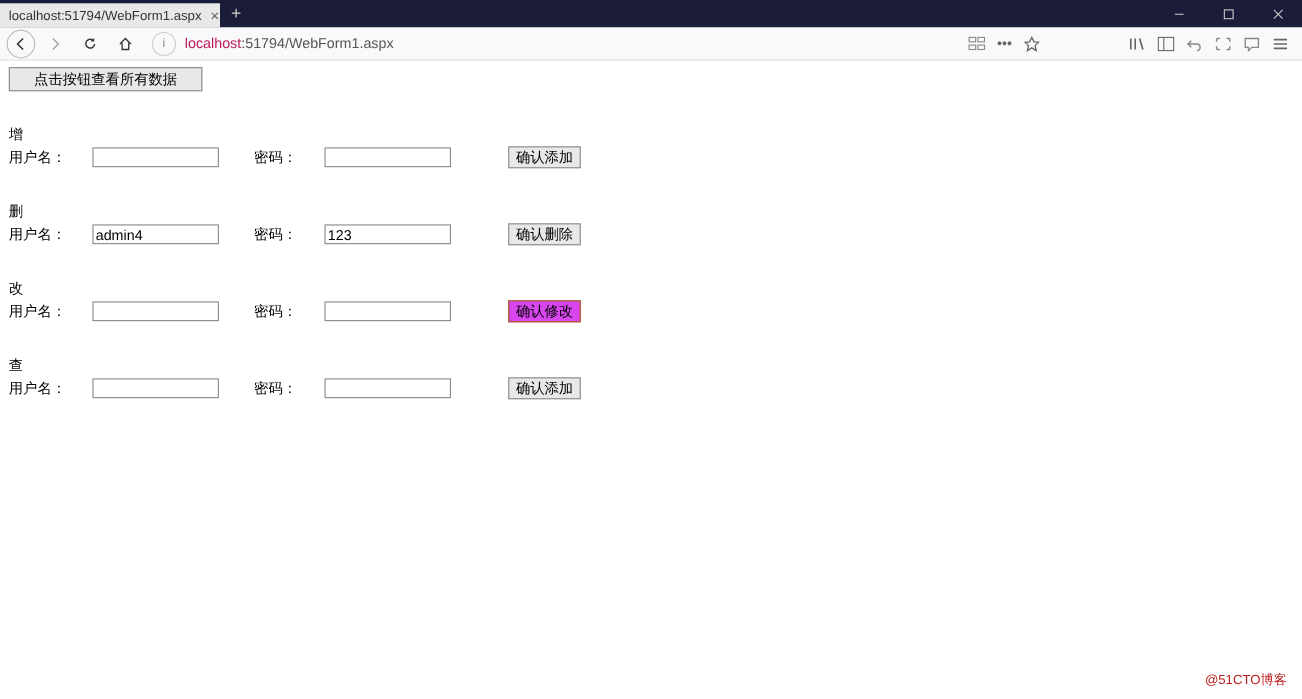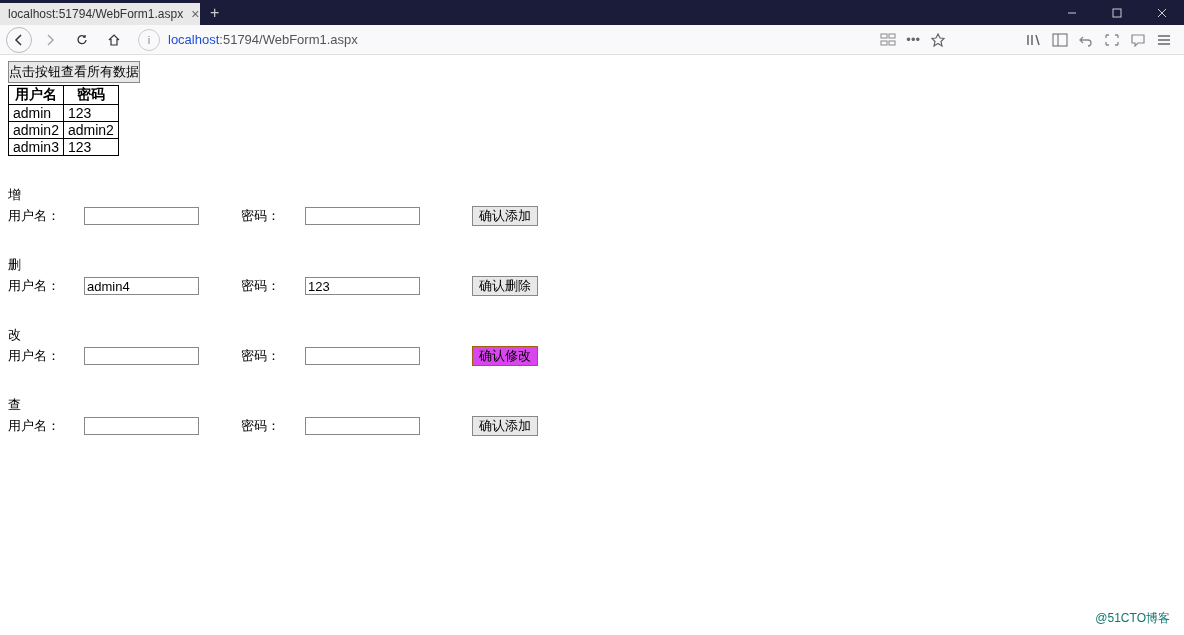--- a/index.html
+++ b/index.html
@@ -14,42 +14,42 @@
     .window-controls { display: flex; }
     .win-btn { width: 45px; height: 25px; display: flex; align-items: center; justify-content: center; color: #ccc; cursor: pointer; }
     
     
     .toolbar { background: #f9f9fb; height: 30px; display: flex; align-items: center; padding: 0 6px; border-bottom: 1px solid #e0e0e0; gap: 4px; }
     .nav-btn { width: 28px; height: 28px; display: flex; align-items: center; justify-content: center; cursor: pointer; border-radius: 4px; color: #333; }
     .nav-btn.back { border: 1px solid #bbb; border-radius: 50%; width: 26px; height: 26px; }
     .url-bar { flex: 1; display: flex; align-items: center; margin: 0 6px; }
     .url-info { width: 22px; height: 22px; display: flex; align-items: center; justify-content: center; color: #888; border: 1px solid #ccc; border-radius: 50%; font-size: 11px; }
     .url-text { margin-left: 8px; font-size: 13px; color: #555; }
-    .url-text .host { color: #1d4ed8; }
+    .url-text .host { color: #be185d; }
     .toolbar-right { display: flex; align-items: center; gap: 10px; padding-right: 6px; }
     .tb-icon { color: #666; cursor: pointer; }
     
     
     .page { padding: 6px 8px; }
-    .view-btn { border: 1px solid #888; background: #e8e8e8; padding: 1px 0; font-size: 13px; cursor: pointer; font-family: inherit; }
+    .view-btn { border: 1px solid #888; background: #e8e8e8; padding: 1px 22px; font-size: 13px; cursor: pointer; font-family: inherit; }
     
     table.data { border-collapse: collapse; margin-top: 2px; }
     table.data th, table.data td { border: 1px solid #000; padding: 0 4px; font-size: 14px; text-align: left; font-weight: normal; }
     table.data th { text-align: center; font-weight: bold; }
     
     .section { margin-top: 30px; }
     .section-title { margin-bottom: 2px; }
     .form-row { display: flex; align-items: center; gap: 24px; }
     .form-row label { min-width: 50px; }
-    .form-row label.pwd { margin-left: 18px; min-width: 40px; }
+    .form-row label.pwd { margin-left: 8px; min-width: 40px; }
     .form-row input[type=text] { width: 115px; height: 18px; border: 1px solid #888; font-size: 13px; padding: 0 2px; font-family: inherit; }
     .form-row button { border: 1px solid #888; background: #e8e8e8; padding: 0 6px; height: 20px; font-size: 13px; margin-left: 28px; cursor: pointer; font-family: inherit; }
     .form-row button.highlight { border: 1px solid #a16207; background: #d946ef; }
     
-    .watermark { position: fixed; bottom: 8px; right: 14px; color: #0f766e; font-size: 12px; }
+    .watermark { position: fixed; bottom: 8px; right: 14px; color: #b91c1c; font-size: 12px; }
     
     svg { display: block; }
   </style>
 </head>
 <body>
 
 <div class="titlebar">
   <div class="tabs-area">
     <div class="tab">
       <span>localhost:51794/WebForm1.aspx</span>
@@ -155,40 +155,20 @@
           <line x1="2" y1="7" x2="14" y2="7" stroke="#666" stroke-width="1.5"></line>
           <line x1="2" y1="11" x2="14" y2="11" stroke="#666" stroke-width="1.5"></line>
         </svg>
     </span>
   </div>
 </div>
 
 <div class="page">
   <button class="view-btn">点击按钮查看所有数据</button>
   
-  <table class="data">
-    <tbody>
-        <tr>
-      <th>用户名</th>
-      <th>密码</th>
-    </tr>
-    <tr>
-      <td>admin</td>
-      <td>123</td>
-    </tr>
-    <tr>
-      <td>admin2</td>
-      <td>admin2</td>
-    </tr>
-    <tr>
-      <td>admin3</td>
-      <td>123</td>
-    </tr>
-  </tbody>
-    </table>
 
   
   <div class="section">
     <div class="section-title">增</div>
     <div class="form-row">
       <label>用户名：</label>
       <input type="text" value="" style="">
       <label class="pwd">密码：</label>
       <input type="text" value="" style="">
       <button>确认添加</button>

